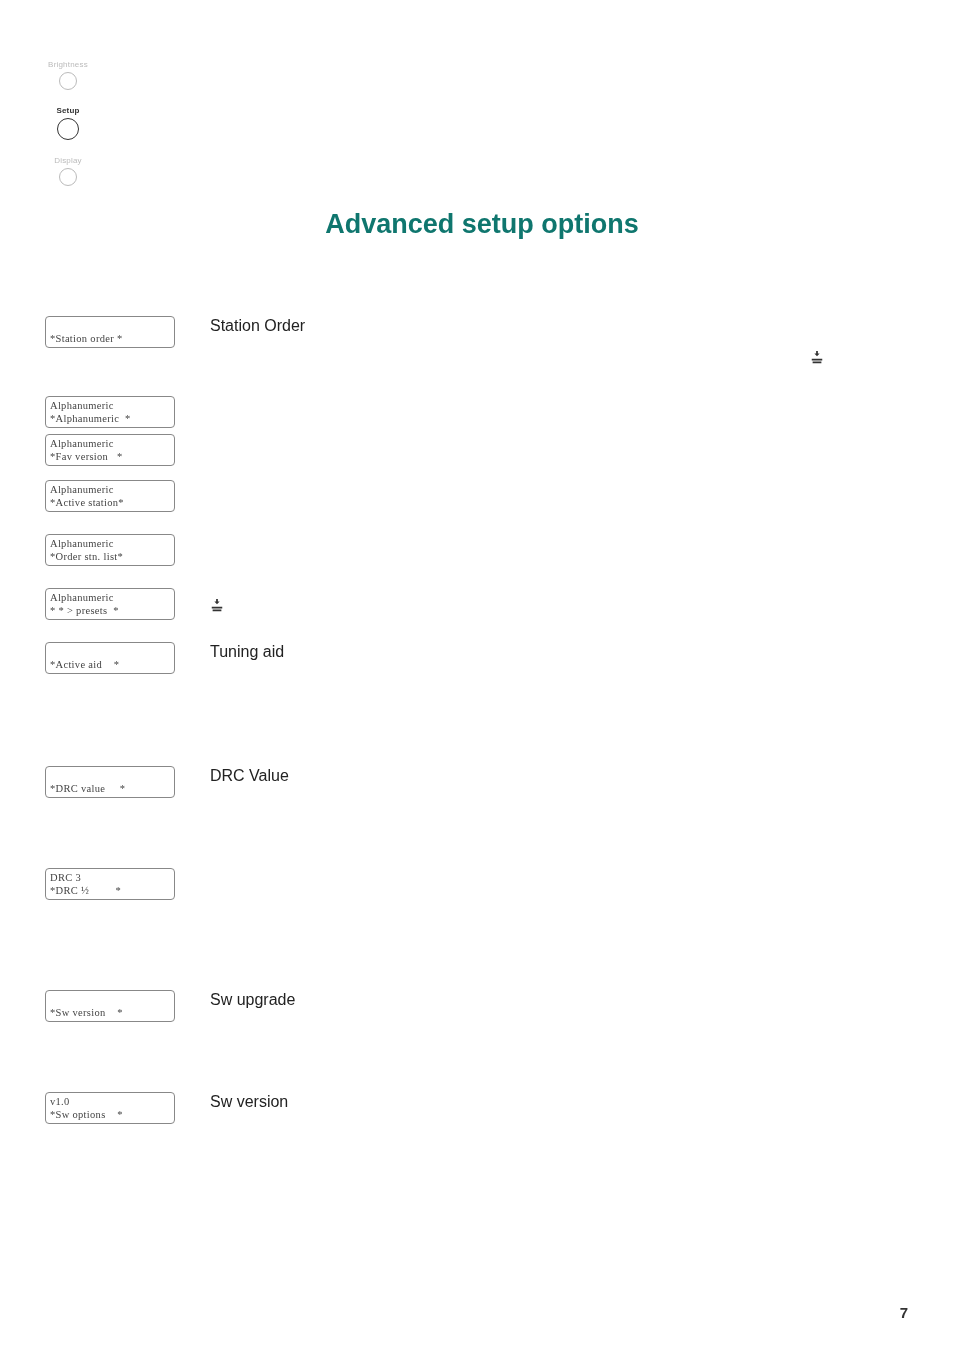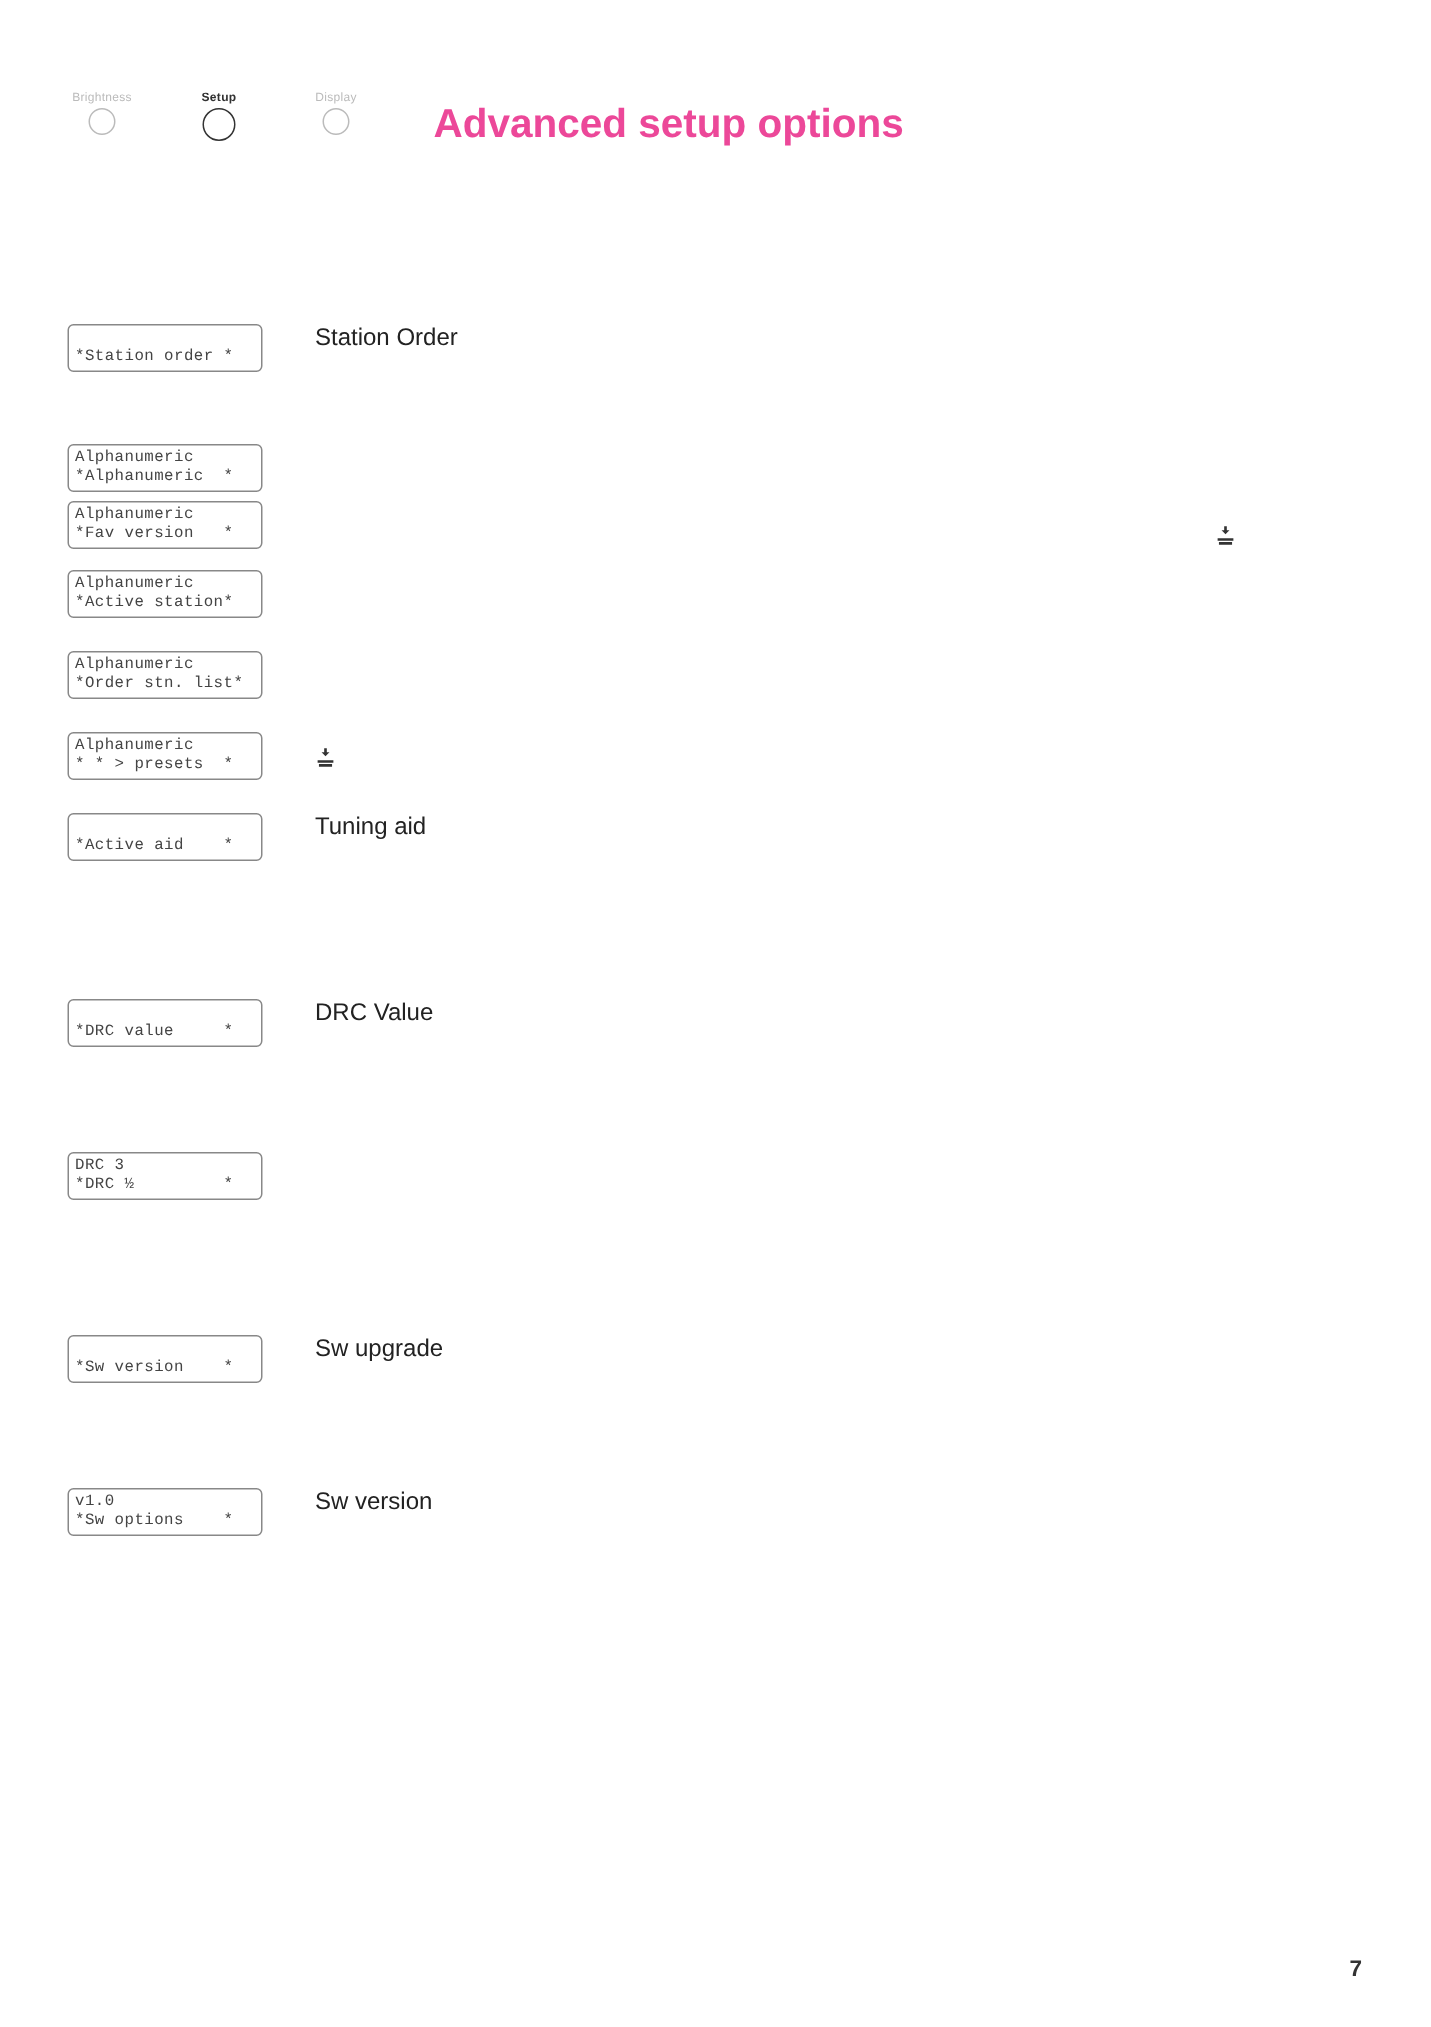--- a/index.html
+++ b/index.html
@@ -7,35 +7,35 @@
     background: #fff;
     font-family: Arial, Helvetica, sans-serif;
     width: 954px;
     height: 1351px;
     position: relative;
     color: #333;
   }
   .page { position: relative; width: 100%; height: 100%; padding: 60px 45px 40px 45px; }
 
   
-  .steps { display: flex; align-items: flex-start; gap: 32px; margin-bottom: 118px; }
+  .steps { display: flex; align-items: flex-start; gap: 16px; margin-bottom: 76px; flex-direction: column; }
   .step { display: flex; flex-direction: column; align-items: center; width: 46px; }
   .step-label { font-size: 8px; color: #bbb; margin-bottom: 3px; letter-spacing: .2px; }
   .step.active .step-label { color: #333; font-weight: bold; }
   .circle { width: 18px; height: 18px; border: 1.4px solid #bbb; border-radius: 50%; }
   .step.active .circle { width: 22px; height: 22px; border: 1.8px solid #333; }
-  .title { font-size: 27px; font-weight: 700; color: #ec4899; line-height:1.1; align-self:center; margin-left:10px; margin-top:8px;}
+  .title { font-size: 27px; font-weight: 700; color: #0f766e; line-height:1.1; align-self:center; margin-left:10px; margin-top:8px;}
 
   
   .lcd {
     border: 1px solid #888;
     border-radius: 4px;
     width: 130px;
     padding: 2px 4px 2px 4px;
-    font-family: Liberation Mono, monospace;
+    font-family: Liberation Serif, serif;
     font-size: 10.5px;
     line-height: 13px;
     color: #444;
     background:#fff;
     letter-spacing:.3px;
   }
   .lcd.one { height: 32px; display:flex; flex-direction:column; justify-content:flex-end; }
   .lcd.two { }
   .lcd-line { white-space: pre; height:13px; }
 

